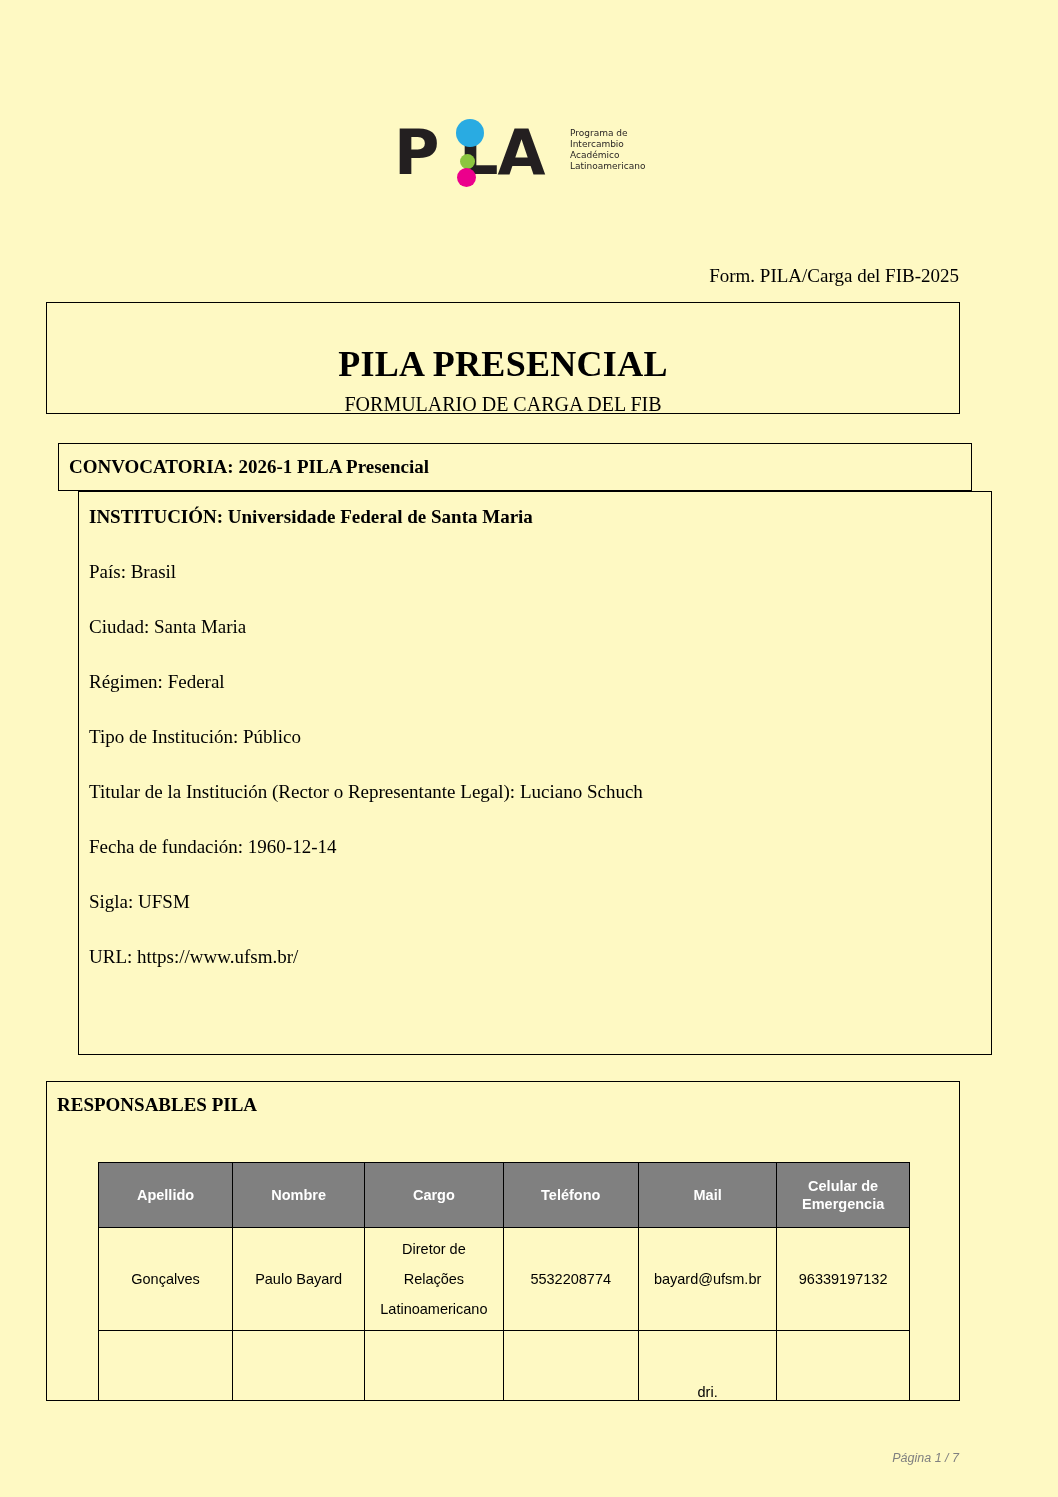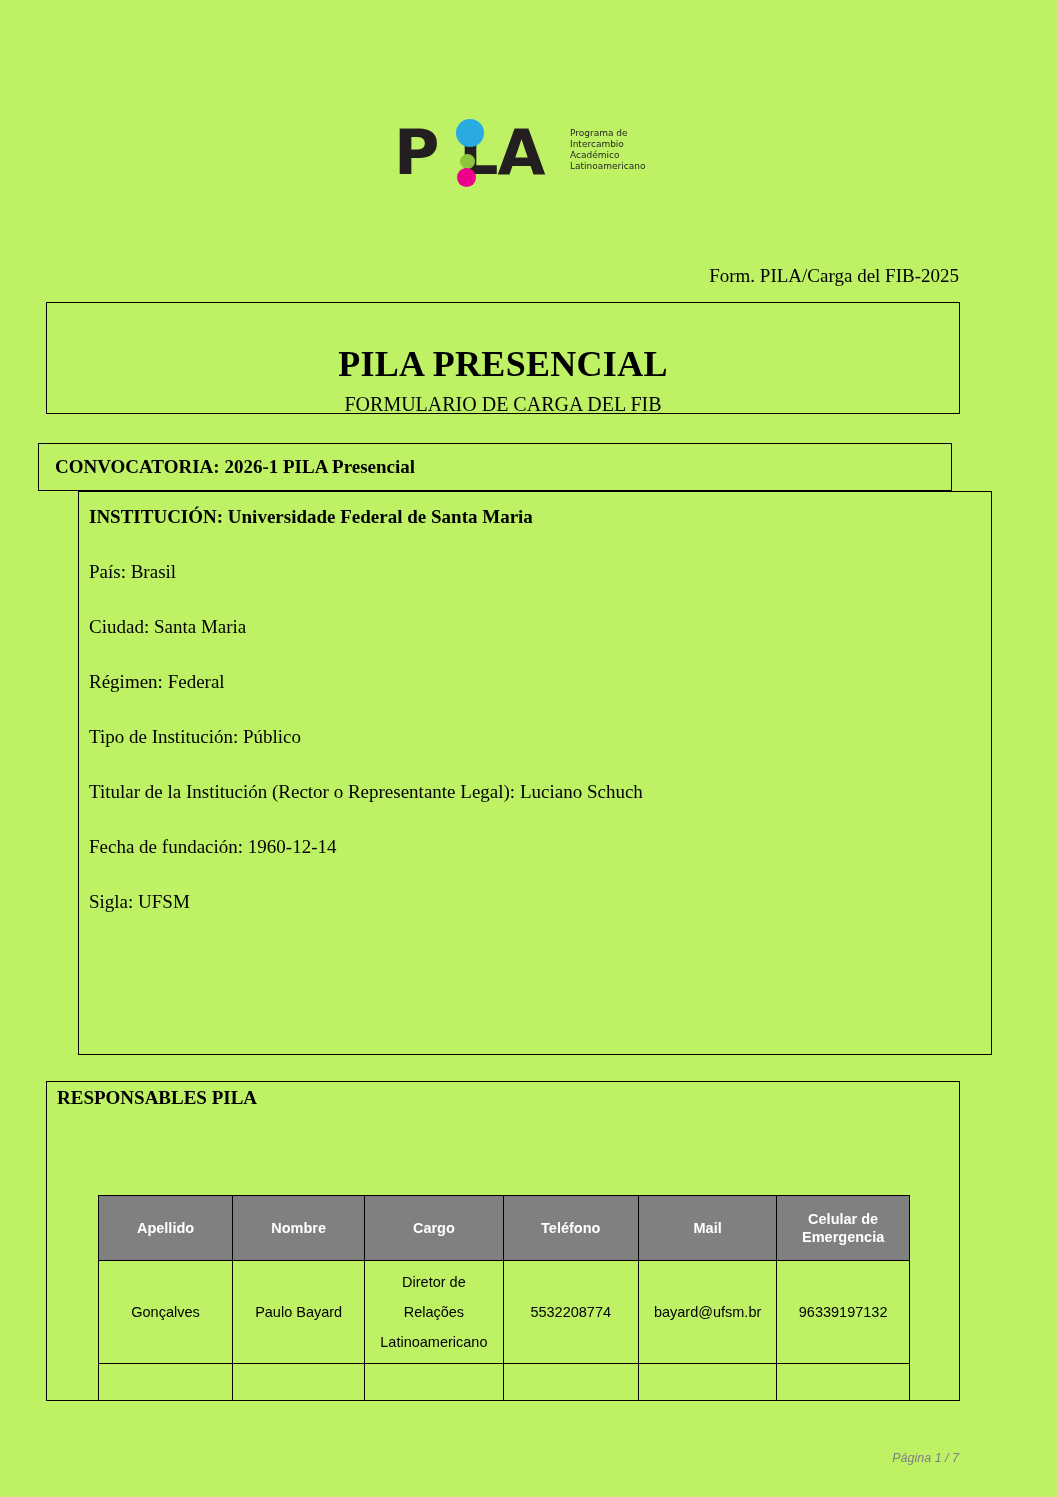--- a/index.html
+++ b/index.html
@@ -11,21 +11,21 @@
     width: 1058px;
     height: 1497px;
     position: relative;
     font-family: "Liberation Serif", serif;
     color: #000000;
     overflow: hidden;
   }
   .page {
     position: absolute;
     inset: 0;
-    background: #bef264;
+    background: #fef9c3;
   }
 
   
   .logo-wrap {
     position: absolute;
     top: 118px;
     left: 0;
     width: 100%;
     display: flex;
     justify-content: center;
@@ -117,29 +117,29 @@
     margin-top: 43px;
   }
   .title-sub {
     font-size: 20px;
     margin-top: 8px;
   }
 
   
   .conv-box {
     position: absolute;
-    left: 38px;
+    left: 58px;
     top: 443px;
     width: 914px;
     height: 48px;
     border: 1px solid #000000;
     box-sizing: border-box;
     display: flex;
     align-items: center;
-    padding-left: 16px;
+    padding-left: 10px;
   }
   .conv-text {
     font-size: 19px;
     font-weight: bold;
   }
 
   
   .inst-box {
     position: absolute;
     left: 46px;
@@ -163,21 +163,21 @@
   
   .resp-box {
     position: absolute;
     left: 46px;
     top: 1081px;
     width: 914px;
     height: 320px;
     border: 1px solid #000000;
     box-sizing: border-box;
     padding-left: 10px;
-    padding-top: 5px;
+    padding-top: 12px;
   }
   .resp-title {
     font-size: 19px;
     font-weight: bold;
   }
 
   
   .resp-table {
     position: absolute;
     left: 98px;
@@ -235,21 +235,21 @@
 
   
   .table-clip {
     position: absolute;
     left: 0;
     top: 1160px;
     width: 1058px;
     height: 240px;
     overflow: hidden;
   }
-  .table-clip .resp-table { top: 2px; margin-top: 33px; }
+  .table-clip .resp-table { top: 2px; }
 </style>
 </head>
 <body>
 
 <div class="page">
 
   <div class="logo-wrap">
     <div class="logo">
       <div class="logo-text">P LA</div>
       <div class="logo-dot-blue"></div>
@@ -277,20 +277,21 @@
 
   <div class="inst-box">
     <div class="inst-line bold">INSTITUCIÓN: Universidade Federal de Santa Maria</div>
     <div class="inst-line">País: Brasil</div>
     <div class="inst-line">Ciudad: Santa Maria</div>
     <div class="inst-line">Régimen: Federal</div>
     <div class="inst-line">Tipo de Institución: Público</div>
     <div class="inst-line">Titular de la Institución (Rector o Representante Legal): Luciano Schuch</div>
     <div class="inst-line">Fecha de fundación: 1960-12-14</div>
     <div class="inst-line">Sigla: UFSM</div>
+    <div class="inst-line">URL: https://www.ufsm.br/</div>
   </div>
 
   <div class="resp-box">
     <div class="resp-title">RESPONSABLES PILA</div>
   </div>
 
   <div class="table-clip">
     <table class="resp-table">
       <thead>
         <tr>

